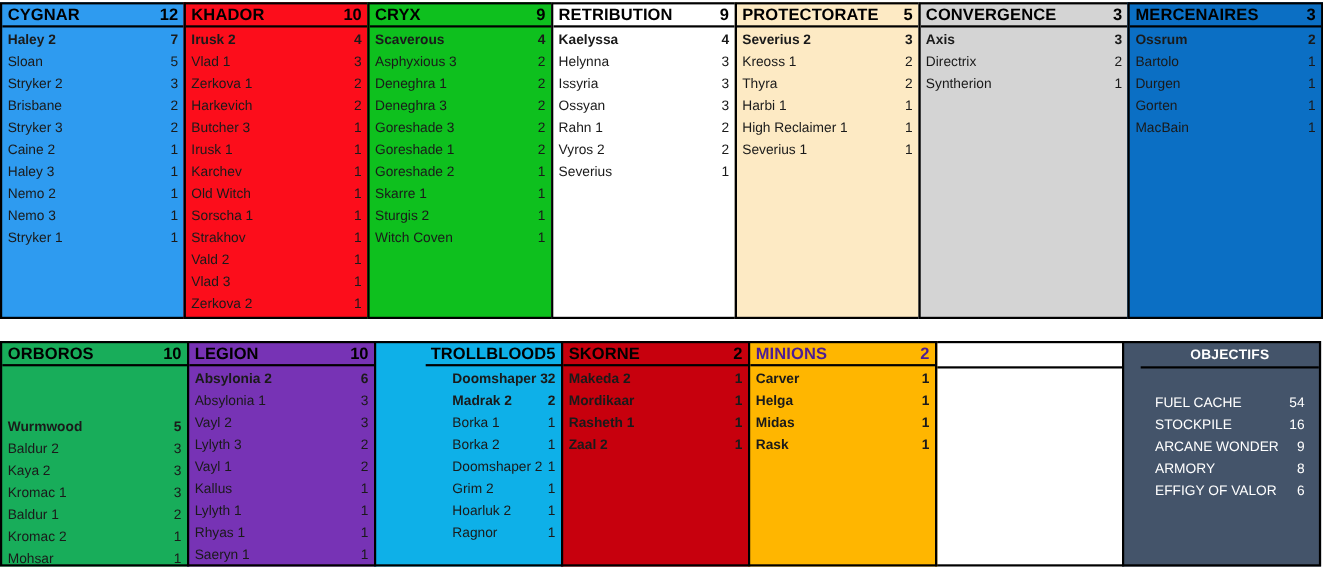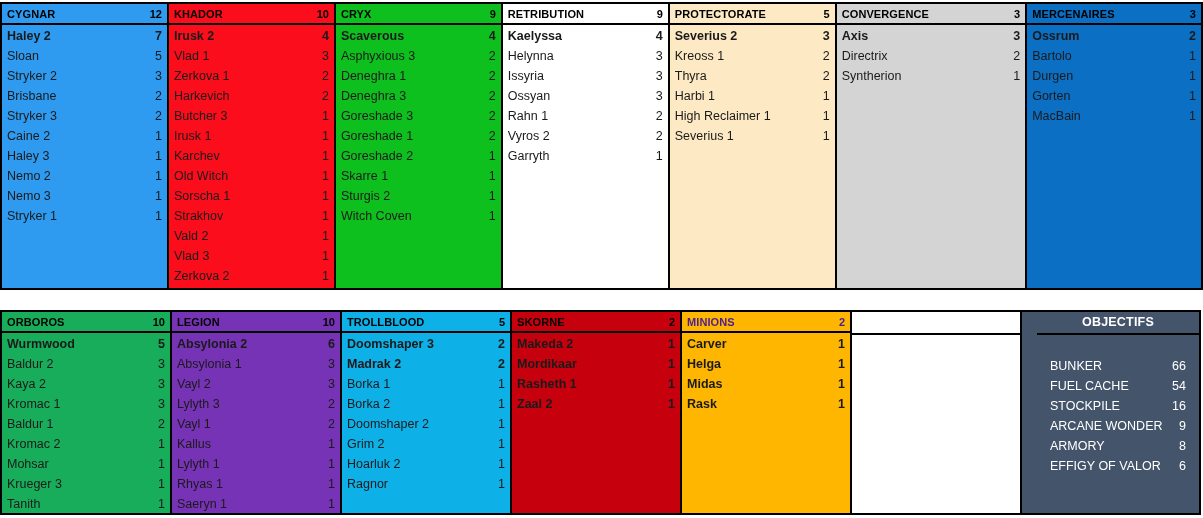--- a/index.html
+++ b/index.html
@@ -42,21 +42,21 @@
   .panel:last-child { margin-right: 0; justify-content: space-between; }
 
   .panel-header {
     display: flex;
     align-items: center;
     box-sizing: border-box;
     height: 21px;
     min-height: 21px;
     padding: 0 5px 0 5px;
     border-bottom: 2px solid #000000;
-    font-size: 11px;
+    font-size: 15px;
     font-weight: bold;
   }
   .panel-header .ph-name { flex: 1 1 auto; white-space: nowrap; letter-spacing: 0.1px; }
   .panel-header .ph-count { flex: 0 0 auto; text-align: right; }
 
   .panel-body {
     flex: 1 1 auto;
     padding: 1px 5px 0 5px;
     box-sizing: border-box;
   }
@@ -311,21 +311,21 @@
           </div>
           <div class="row">
             <span class="r-name">Rahn 1</span>
             <span class="r-count">2</span>
           </div>
           <div class="row">
             <span class="r-name">Vyros 2</span>
             <span class="r-count">2</span>
           </div>
           <div class="row">
-            <span class="r-name">Garryth</span>
+            <span class="r-name">Severius</span>
             <span class="r-count">1</span>
           </div>
         </div>
       </div>
       <div class="panel" style="width: 172px; background: rgb(253, 234, 196); color: rgb(26, 26, 26);">
         <div class="panel-header" style="color: rgb(0, 0, 0);">
           <span class="ph-name">PROTECTORATE</span>
           <span class="ph-count">5</span>
         </div>
         <div class="panel-body">
@@ -399,21 +399,21 @@
           </div>
           <div class="row">
             <span class="r-name">MacBain</span>
             <span class="r-count">1</span>
           </div>
         </div>
       </div>
     </div>
 
   <div class="section" id="section-bottom">
-      <div class="panel" style="width: 172px; background: rgb(24, 173, 90); color: rgb(26, 26, 26);">
+      <div class="panel" style="width: 172px; background: rgb(24, 173, 90); color: rgb(26, 26, 26); gap: 44px;">
         <div class="panel-header" style="color: rgb(0, 0, 0);">
           <span class="ph-name">ORBOROS</span>
           <span class="ph-count">10</span>
         </div>
         <div class="panel-body">
           <div class="row top-entry">
             <span class="r-name">Wurmwood</span>
             <span class="r-count">5</span>
           </div>
           <div class="row">
@@ -487,21 +487,21 @@
           <div class="row">
             <span class="r-name">Rhyas 1</span>
             <span class="r-count">1</span>
           </div>
           <div class="row">
             <span class="r-name">Saeryn 1</span>
             <span class="r-count">1</span>
           </div>
         </div>
       </div>
-      <div class="panel" style="width: 172px; background: rgb(14, 176, 232); color: rgb(26, 26, 26);">
+      <div class="panel" style="width: 172px; background: rgb(14, 176, 232); color: rgb(26, 26, 26); align-items: flex-end;">
         <div class="panel-header" style="color: rgb(0, 0, 0);">
           <span class="ph-name">TROLLBLOOD</span>
           <span class="ph-count">5</span>
         </div>
         <div class="panel-body">
           <div class="row top-entry all-bold">
             <span class="r-name">Doomshaper 3</span>
             <span class="r-count">2</span>
           </div>
           <div class="row all-bold">
@@ -583,24 +583,20 @@
         </div>
       </div>
       <div class="blank-panel" style="width: 172px;">
         <div class="bp-header"></div>
         <div class="bp-body"></div>
       </div>
       <div class="obj-panel" style="width: 181px; background: rgb(68, 84, 106); color: rgb(255, 255, 255); padding-left: 15px;">
         <div class="obj-header">OBJECTIFS</div>
         <div class="obj-body">
           <div class="obj-row">
-            <span class="o-name">BUNKER</span>
-            <span class="o-count">66</span>
-          </div>
-          <div class="obj-row">
             <span class="o-name">FUEL CACHE</span>
             <span class="o-count">54</span>
           </div>
           <div class="obj-row">
             <span class="o-name">STOCKPILE</span>
             <span class="o-count">16</span>
           </div>
           <div class="obj-row">
             <span class="o-name">ARCANE WONDER</span>
             <span class="o-count">9</span>

